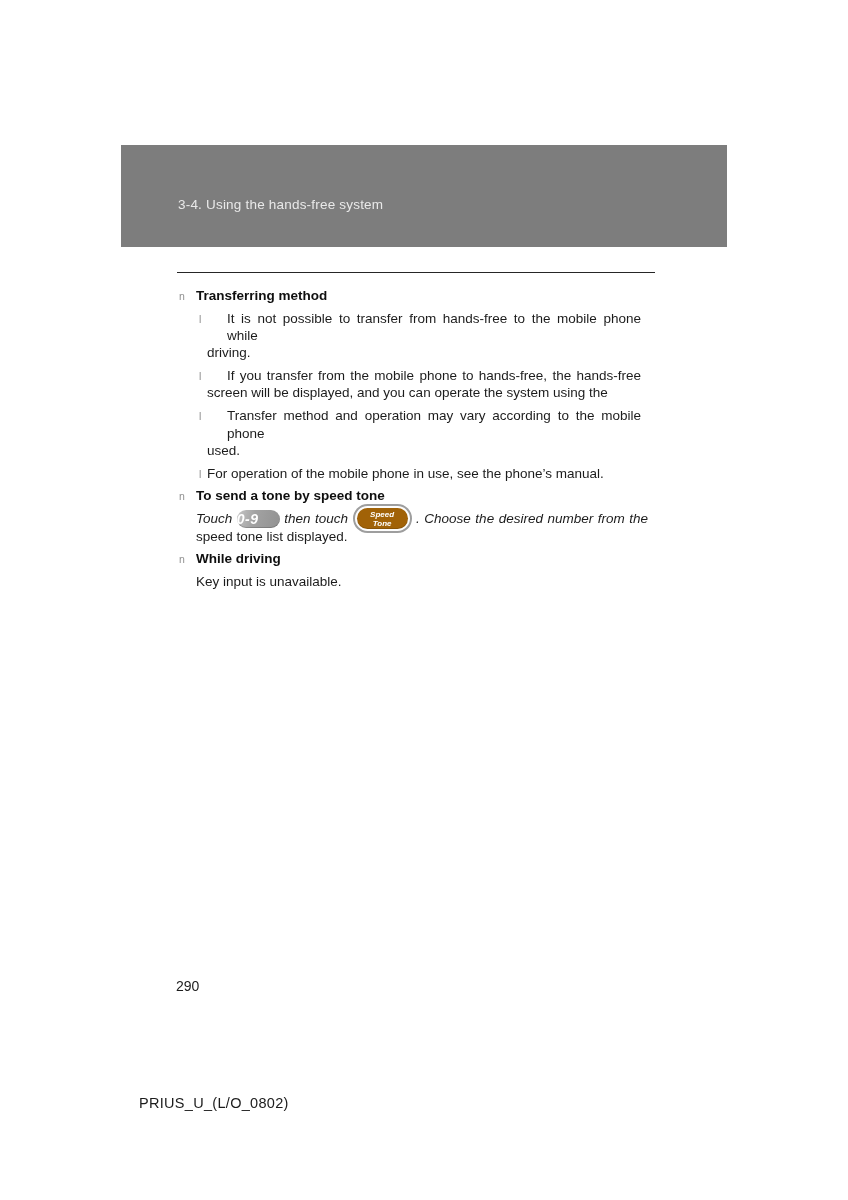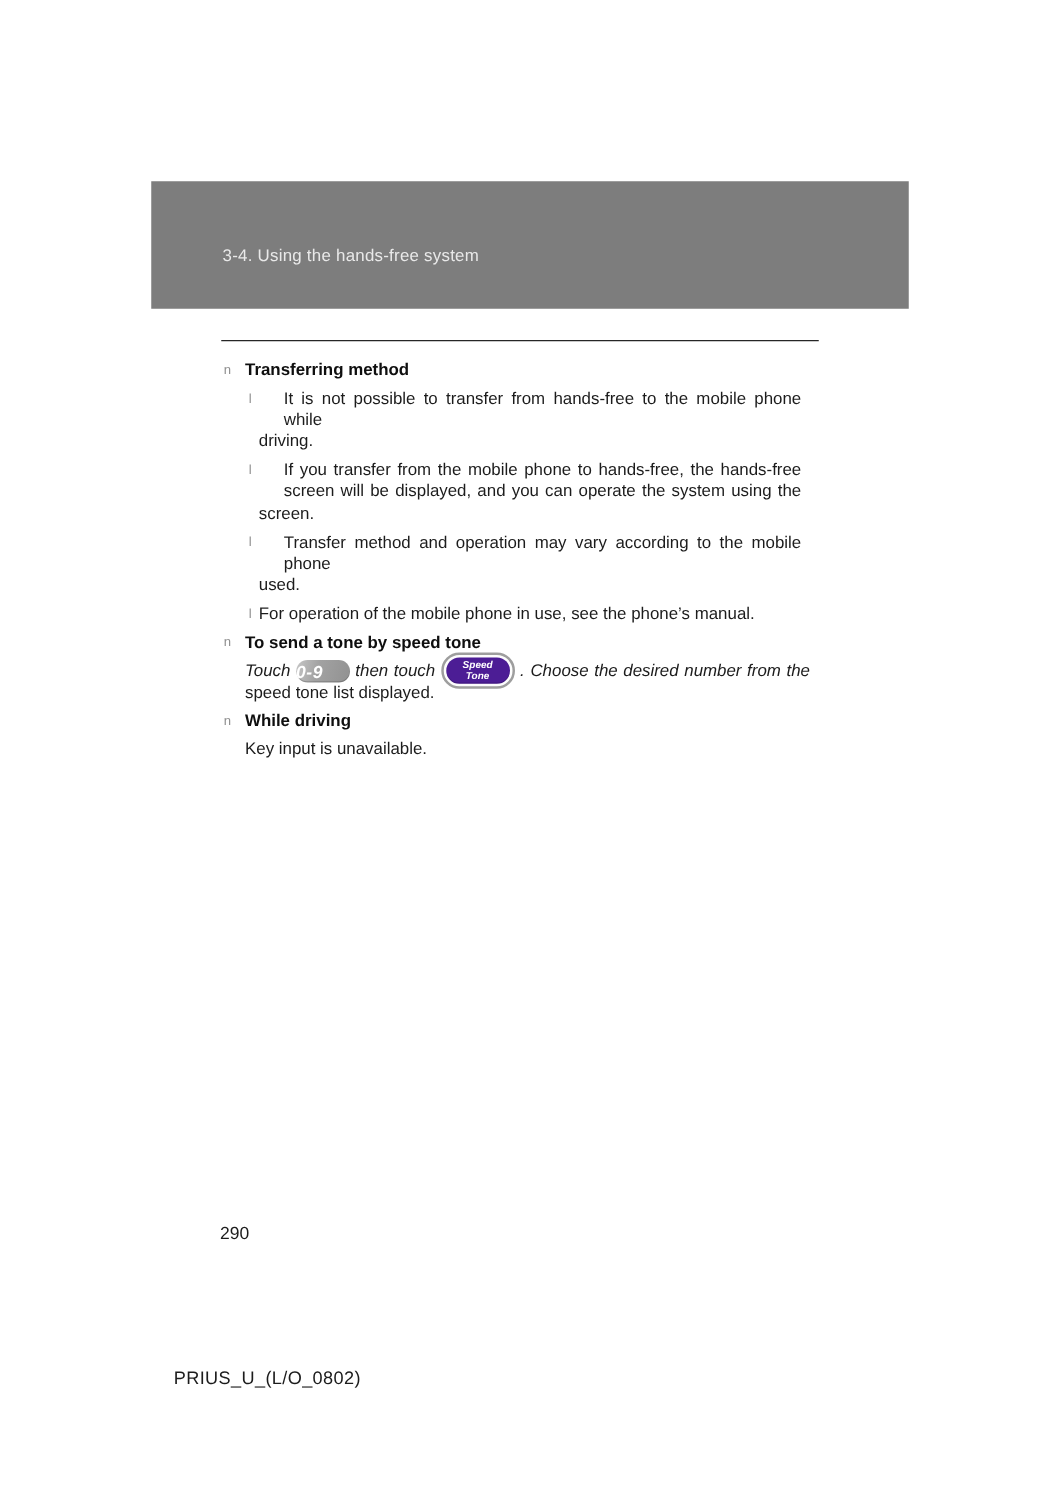--- a/index.html
+++ b/index.html
@@ -116,21 +116,21 @@
     box-sizing: border-box;
     width: 59px; height: 29px;
     border-radius: 15px;
     border: 2px solid #9e9e9e;
     background: #fdfdfd;
   }
   .btn-speed-inner {
     position: absolute;
     left: 2px; right: 2px; top: 2px; bottom: 2px;
     border-radius: 11px;
-    background: #4c1d95;
+    background: #a16207;
     box-shadow: inset 0 -1px 0 rgba(0,0,0,0.15);
     color: #ffffff;
     font-size: 8px;
     font-weight: bold;
     line-height: 9px;
     display: flex;
     flex-direction: column;
     align-items: center;
     justify-content: center;
   }
@@ -173,21 +173,20 @@
         <div>It is not possible to transfer from hands-free to the mobile phone while</div>
         <div>driving.</div>
       </div>
     </div>
 
     <div class="l-item">
       <span class="marker-l">l</span>
       <div class="item-lines">
         <div>If you transfer from the mobile phone to hands-free, the hands-free</div>
         <div>screen will be displayed, and you can operate the system using the</div>
-        <div>screen.</div>
       </div>
     </div>
 
     <div class="l-item">
       <span class="marker-l">l</span>
       <div class="item-lines">
         <div>Transfer method and operation may vary according to the mobile phone</div>
         <div>used.</div>
       </div>
     </div>

